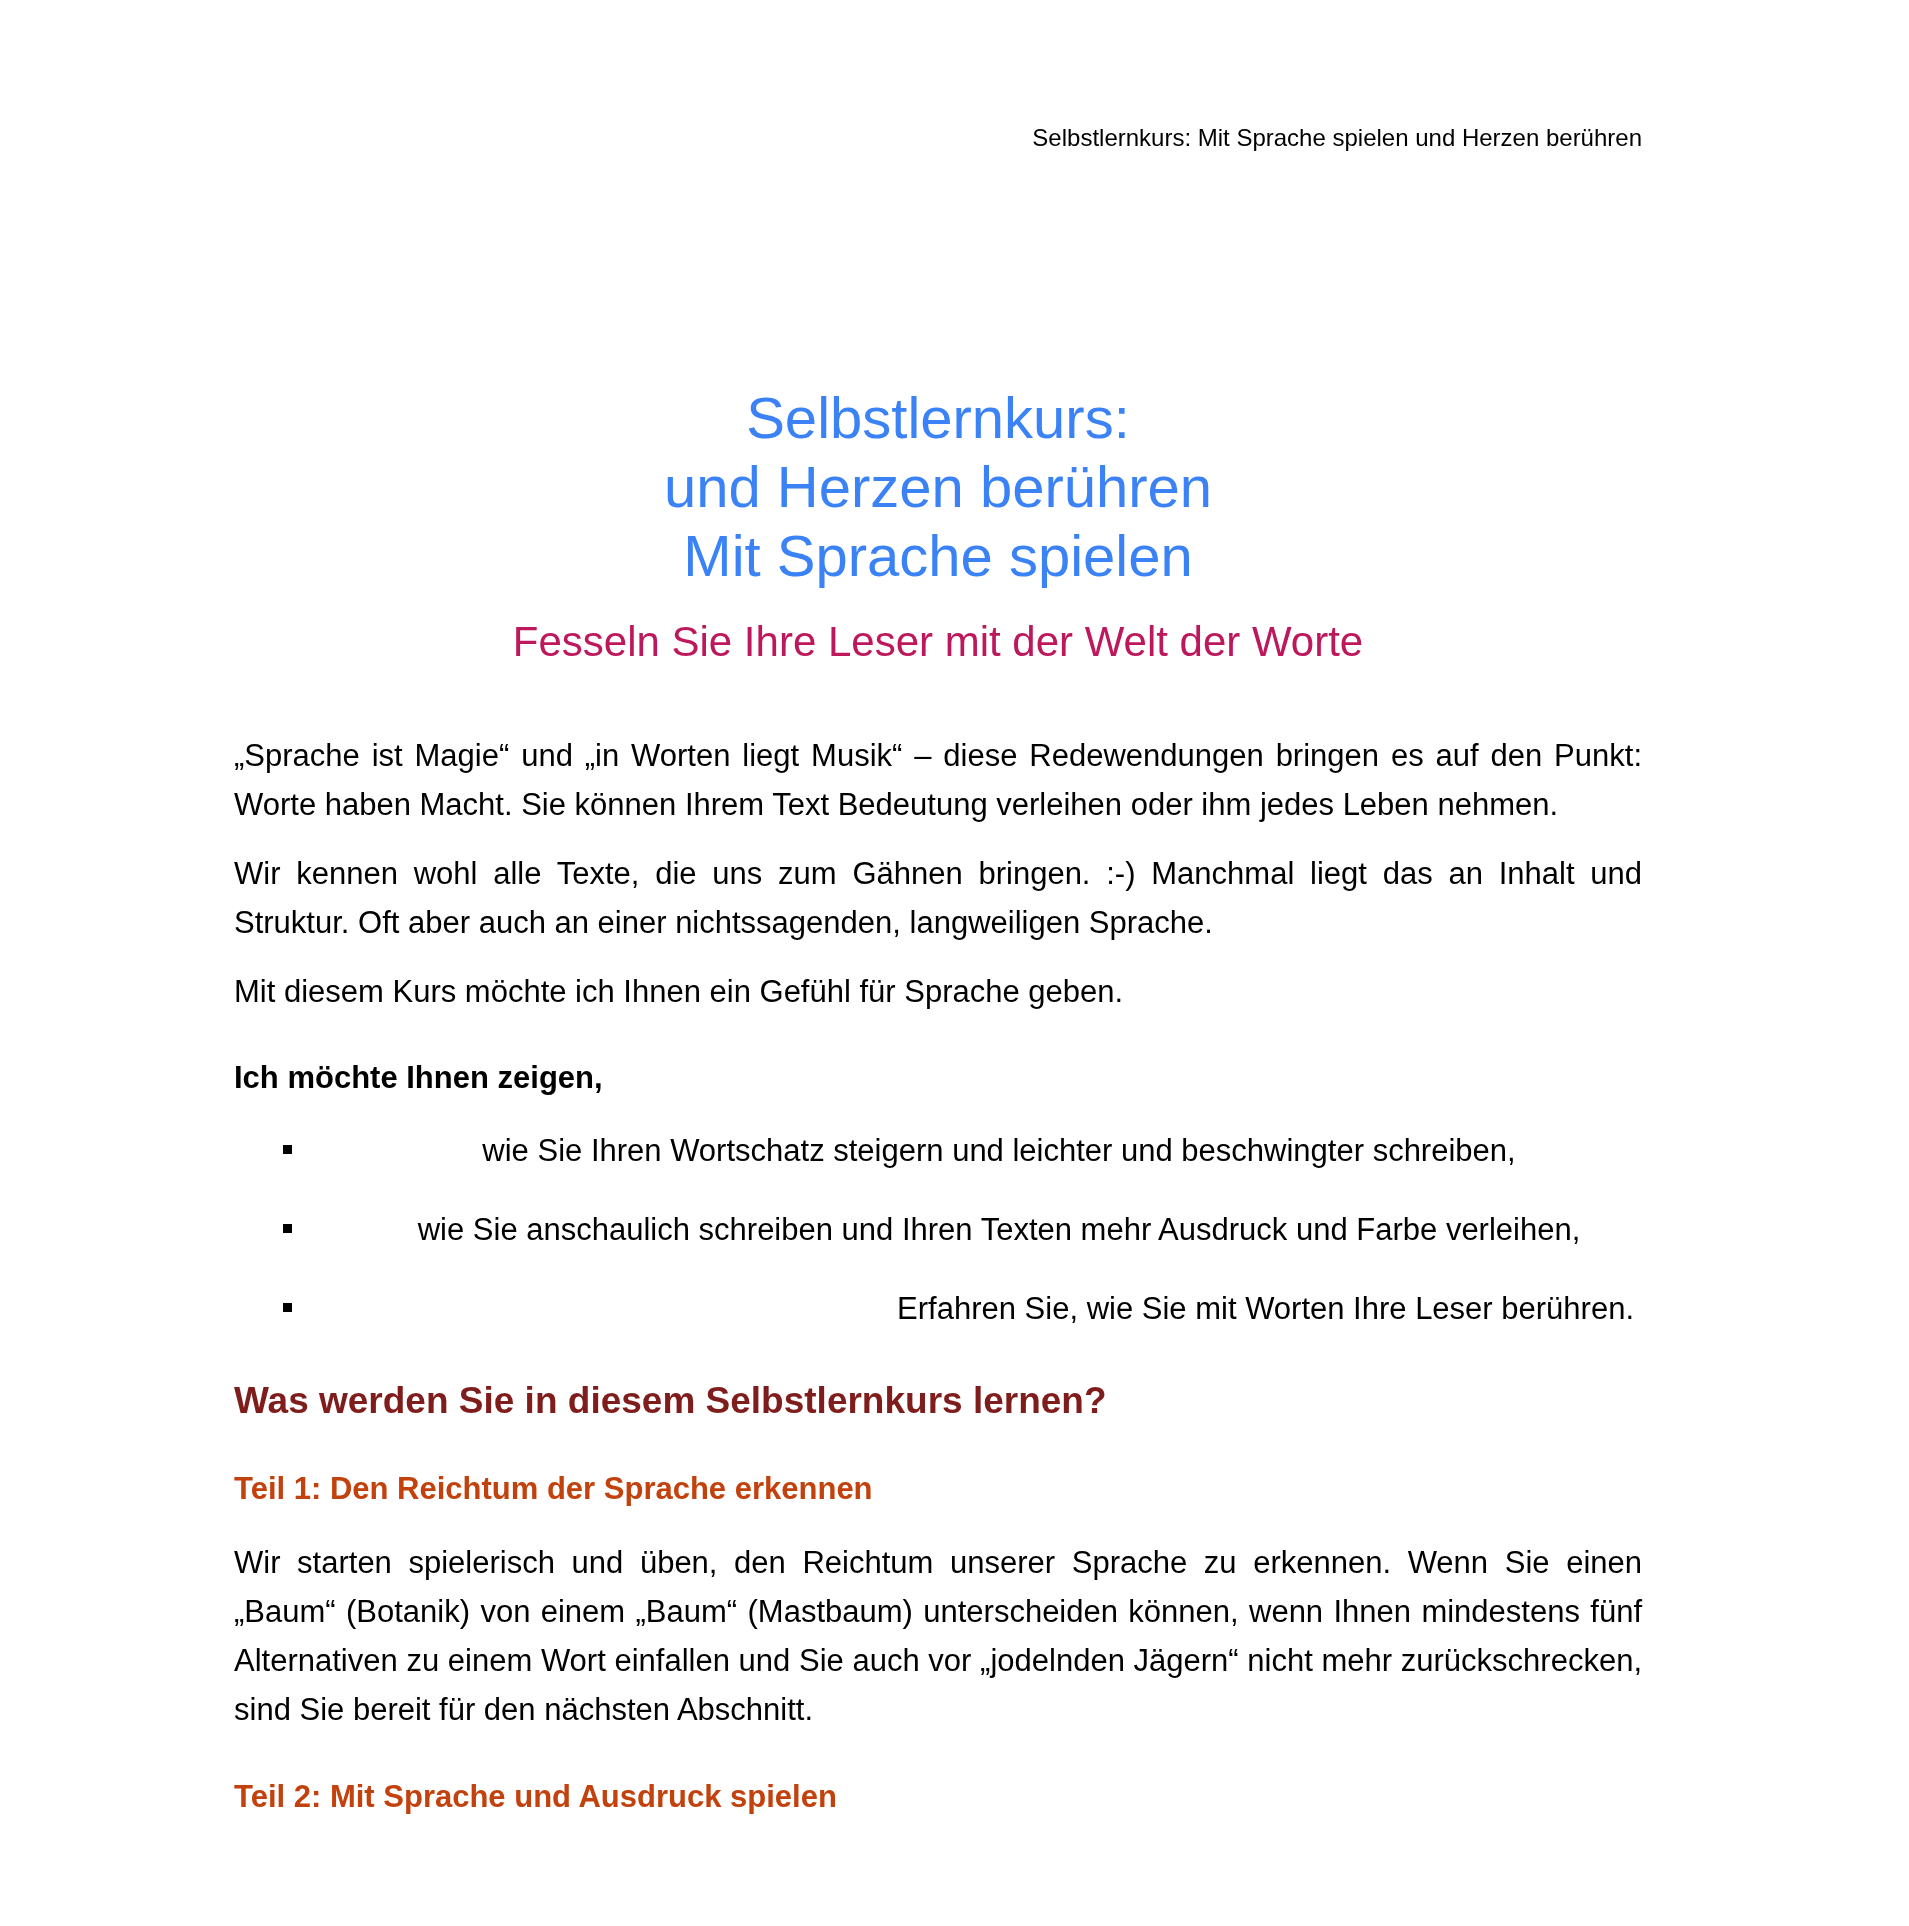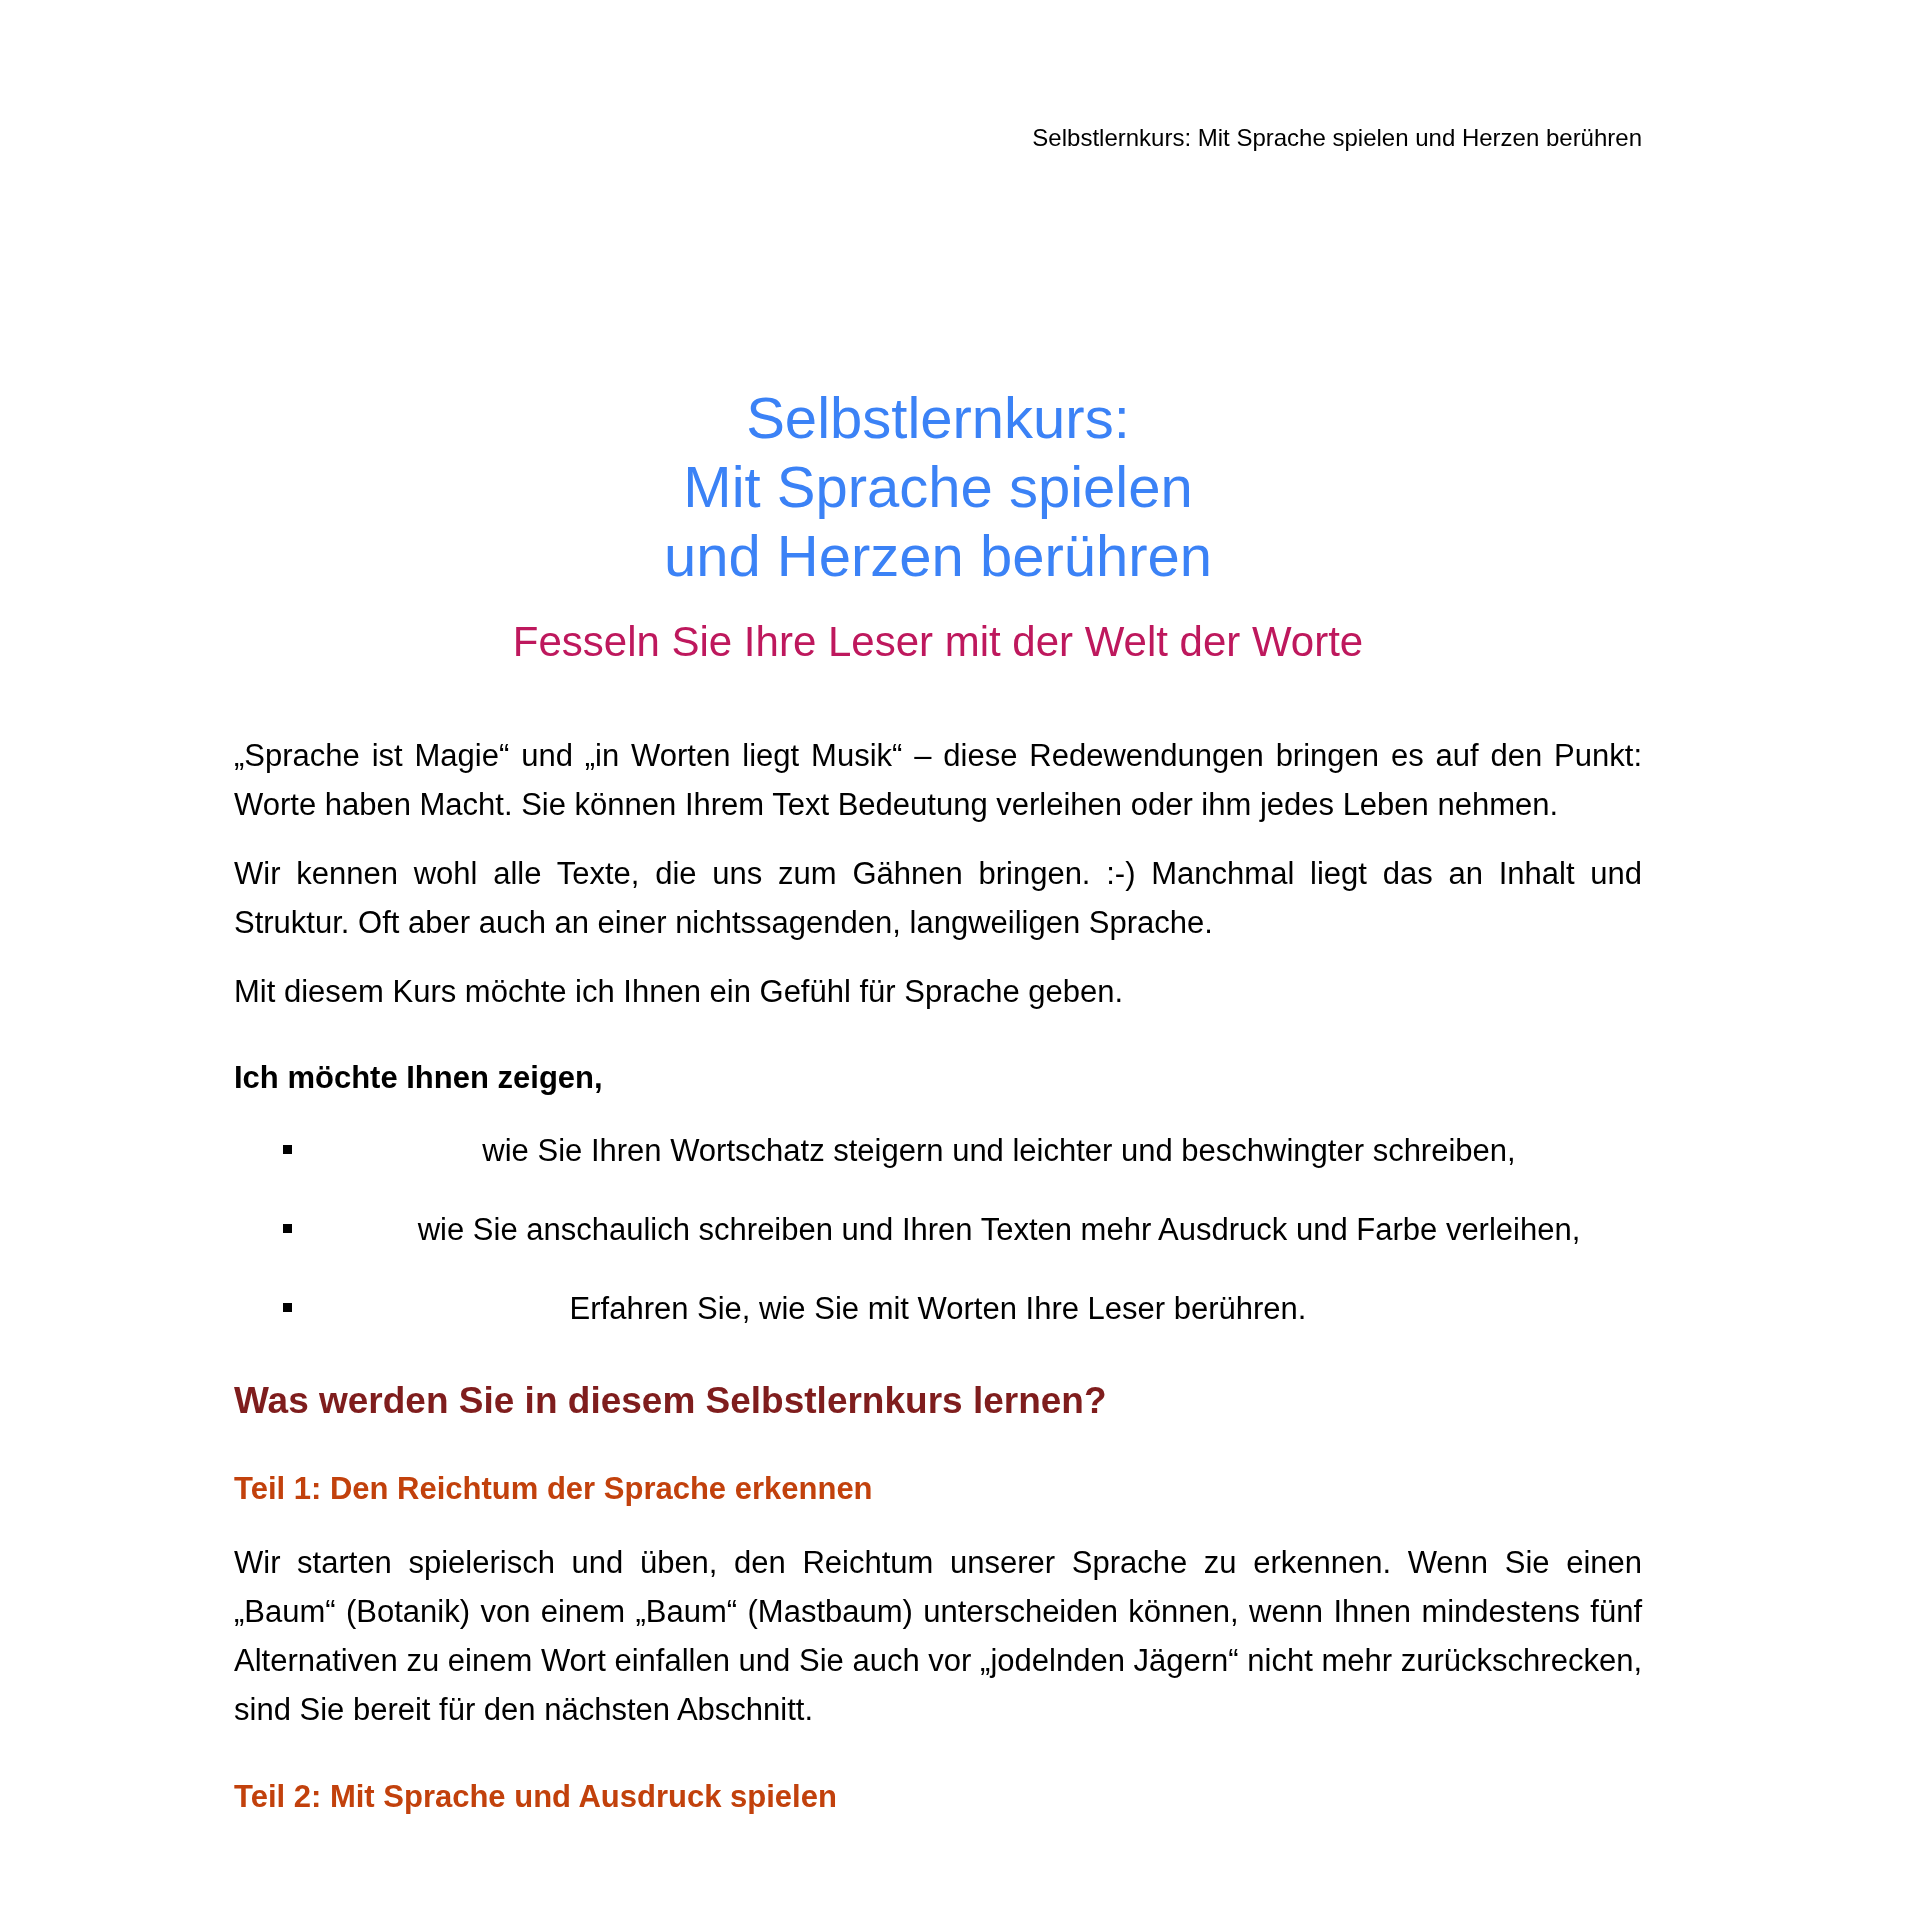--- a/index.html
+++ b/index.html
@@ -75,21 +75,21 @@
   .bullet-square {
     position: absolute;
     left: 49px;
     top: 19px;
     width: 9.2px;
     height: 9.2px;
     background: #000000;
   }
   p.closing-line {
     margin: 8px;
-    text-align: center;
+    text-align: right;
   }
   h1.section-heading {
     margin: 42px 0 0 0;
     font-size: 37px;
     line-height: 51px;
     font-weight: 700;
     color: #7f1d1d;
   }
   h2.subsection-heading {
     margin: 42px 0 28px 0;
@@ -104,22 +104,22 @@
 </style>
 </head>
 <body>
 
 <div class="page">
 
   <div class="doc-header">Selbstlernkurs: Mit Sprache spielen und Herzen berühren</div>
 
   <div class="doc-title">
     <div>Selbstlernkurs:</div>
+    <div>und Herzen berühren</div>
     <div>Mit Sprache spielen</div>
-    <div>und Herzen berühren</div>
   </div>
 
   <div class="doc-subtitle">Fesseln Sie Ihre Leser mit der Welt der Worte</div>
 
   <p class="body-copy intro-para first">„Sprache ist Magie“ und „in Worten liegt Musik“ – diese Redewendungen bringen es auf den Punkt: Worte haben Macht. Sie können Ihrem Text Bedeutung verleihen oder ihm jedes Leben nehmen.</p>
 
   <p class="body-copy intro-para">Wir kennen wohl alle Texte, die uns zum Gähnen bringen. :-) Manchmal liegt das an Inhalt und Struktur. Oft aber auch an einer nichtssagenden, langweiligen Sprache.</p>
 
   <p class="body-copy intro-para last">Mit diesem Kurs möchte ich Ihnen ein Gefühl für Sprache geben.</p>
 

